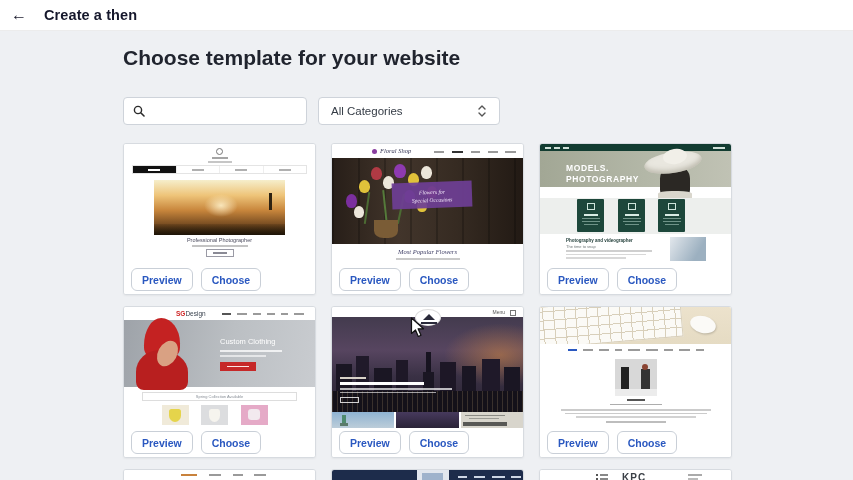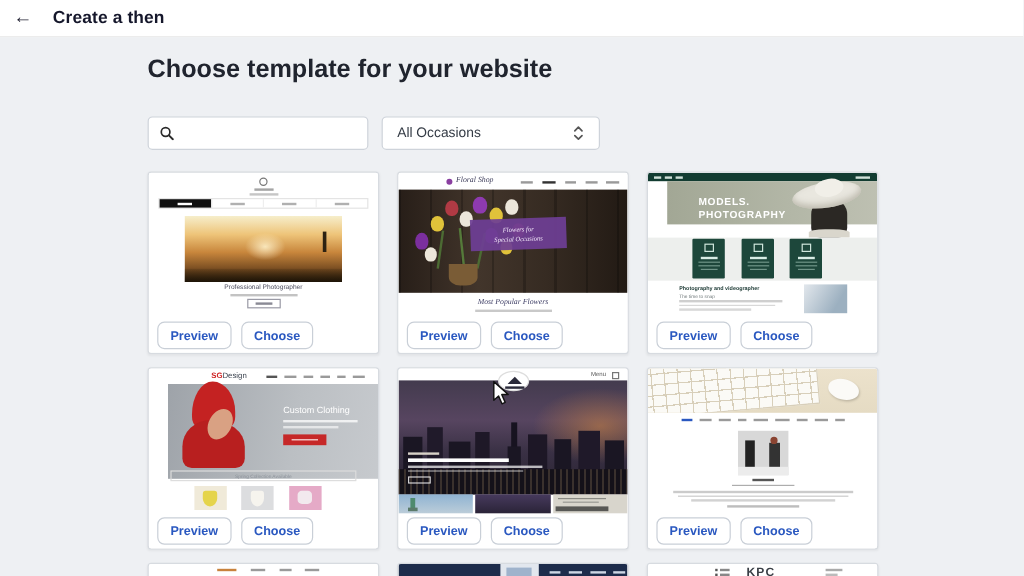--- a/index.html
+++ b/index.html
@@ -50,27 +50,27 @@
     background:repeating-linear-gradient(90deg, rgba(0,0,0,.22) 0 2px, transparent 2px 26px),
                linear-gradient(90deg,#271e18,#42352b 35%,#362b22 65%,#221a14); }
   .t2-banner { position:absolute; left:60px; top:24px; width:80px; height:26px; background:rgba(110,62,148,.93);
     transform:rotate(-2deg); color:#f3e8fa; text-align:center; font-family:"Liberation Serif",serif;
     font-style:italic; font-size:5.5px; line-height:1.5; padding-top:6px; }
   .flower { position:absolute; border-radius:50% 50% 45% 45%; }
 
   
   .t3-nav { position:absolute; left:0; top:0; width:100%; height:7px; background:#123c31; }
   .t3-hero { position:absolute; left:0; top:7px; width:100%; height:36px;
-    background:linear-gradient(90deg,#a2a795,#b3b7a7 55%,#c0c2b4);margin-left:16px; }
+    background:linear-gradient(90deg,#a2a795,#b3b7a7 55%,#c0c2b4); }
   .t3-herotext { position:absolute; left:26px; top:12px; color:#fff; font-weight:bold; font-size:8.5px;
     letter-spacing:.6px; line-height:1.35; }
   .t3-card { position:absolute; top:1px; width:27px; height:33px; background:#1d473b; border-radius:1px; }
 
   
-  .t4-hero { position:absolute; left:16px; top:13px; width:100%; height:79px;
+  .t4-hero { position:absolute; left:0; top:13px; width:100%; height:67px;
     background:linear-gradient(100deg,#9ea3a9,#bbbfc3 55%,#c9ccd0); }
 
   
   .t5-photo { position:absolute; left:0; top:10px; width:100%; height:95px;
     background:radial-gradient(ellipse 80px 45px at 88% 40%, rgba(208,134,66,.55), transparent 70%),
                linear-gradient(180deg,#433b4e 0%,#574560 35%,#3a3145 62%,#27212f 100%); }
   .bldg { position:absolute; background:#1a1623; }
   .t5-strip { position:absolute; left:0; top:105px; width:100%; height:16px; display:flex; gap:2px; }
 
   
@@ -98,21 +98,21 @@
   <h1 class="pagehead">Choose template for your website</h1>
 
   <div class="searchbox">
     <svg width="12" height="12" viewBox="0 0 12 12">
       <circle cx="5" cy="5" r="3.6" fill="none" stroke="#2b2b2b" stroke-width="1.4"></circle>
       <line x1="8" y1="8" x2="11" y2="11" stroke="#2b2b2b" stroke-width="1.6" stroke-linecap="round"></line>
     </svg>
   </div>
 
   <div class="selectbox">
-    <span class="val">All Occasions</span>
+    <span class="val">All Categories</span>
     <svg width="10" height="14" viewBox="0 0 10 14">
       <path d="M2 5 L5 2 L8 5" fill="none" stroke="#555" stroke-width="1.4" stroke-linecap="round" stroke-linejoin="round"></path>
       <path d="M2 9 L5 12 L8 9" fill="none" stroke="#555" stroke-width="1.4" stroke-linecap="round" stroke-linejoin="round"></path>
     </svg>
   </div>
 
   <div class="grid">
 
     <div class="card">
       <div class="thumb">

